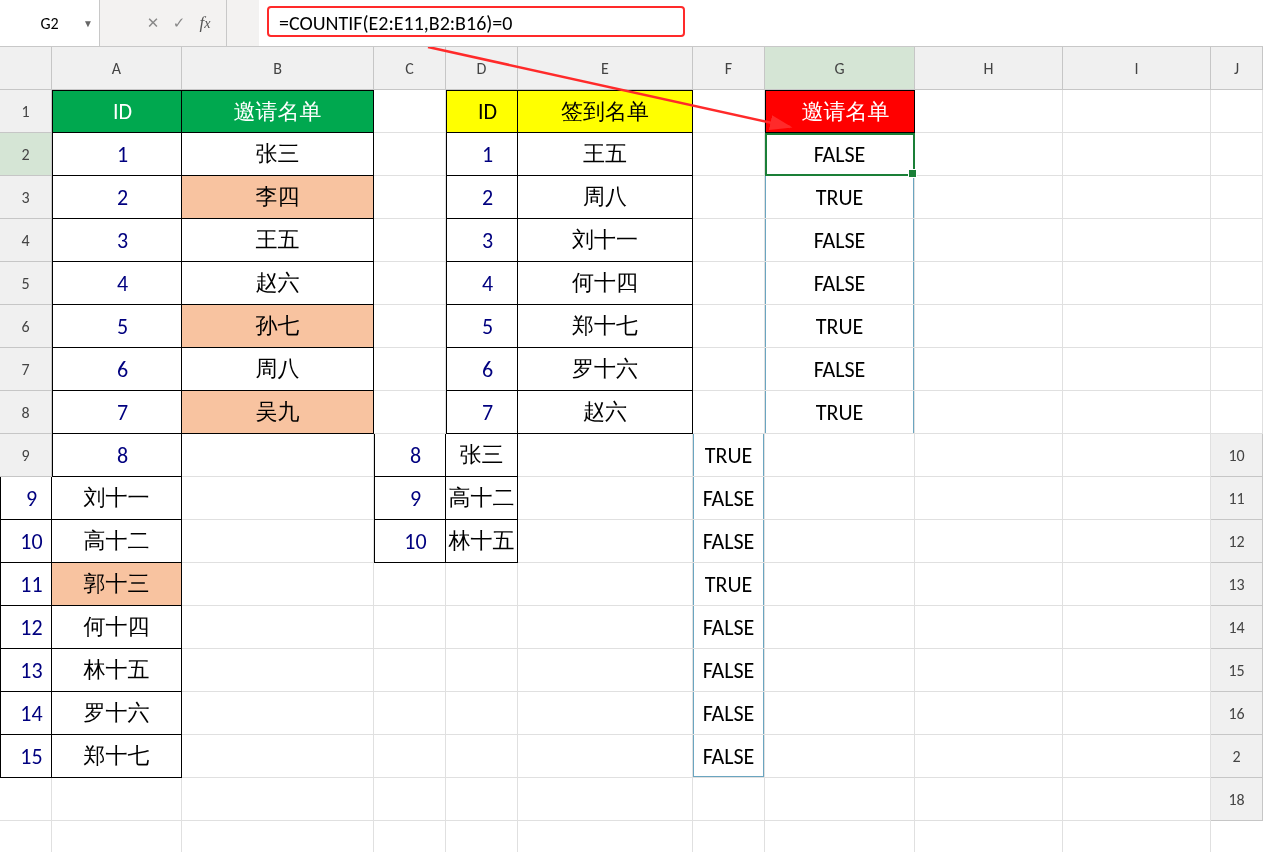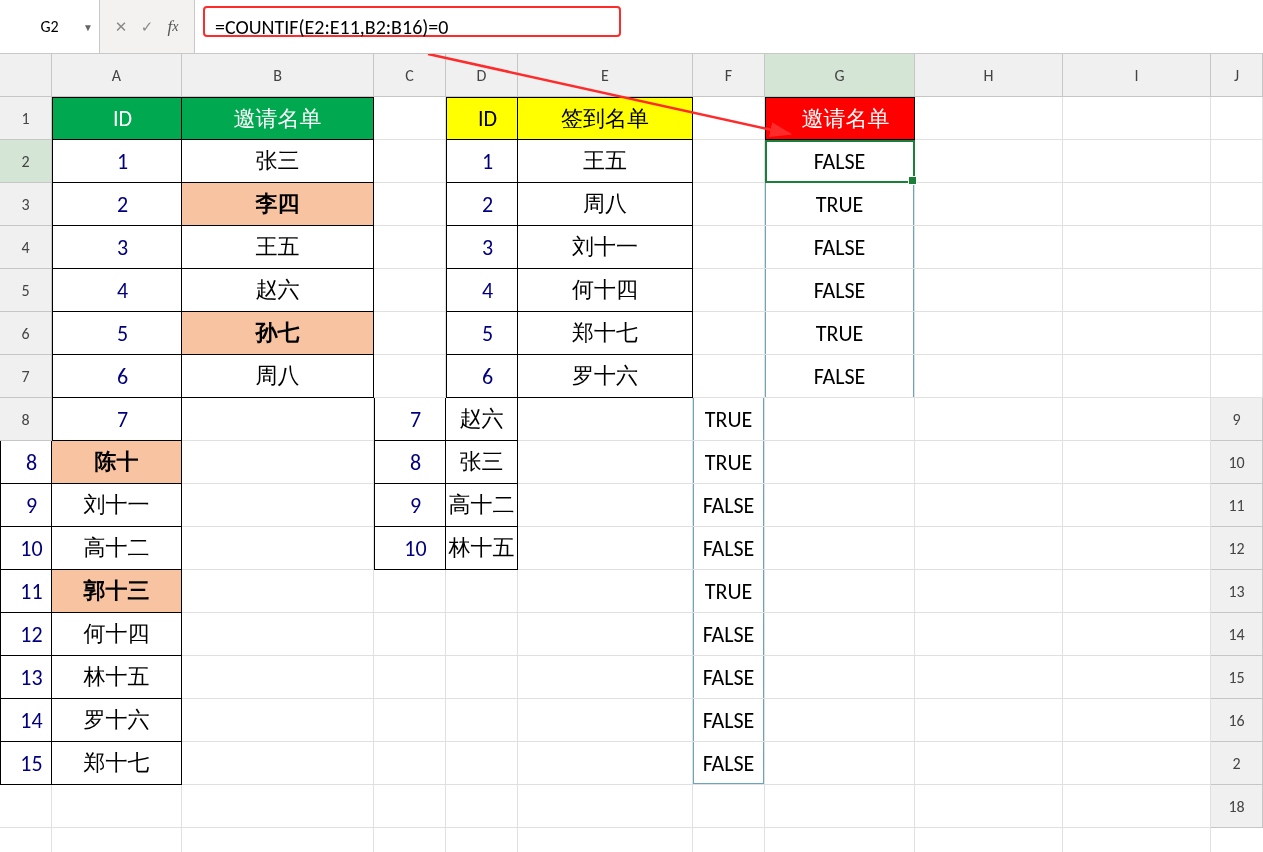--- a/index.html
+++ b/index.html
@@ -13,25 +13,26 @@
   }
   .app {
     width: 1263px; height: 852px;
     background: #ffffff;
     position: relative;
     overflow: hidden;
   }
 
   
   .formula-bar {
-    height: 54px;
+    height: 47px;
     display: flex;
     align-items: stretch;
     border-bottom: 1px solid #c8c8c8;
     background: #f3f2f1;
+    gap: 32px;
   }
   .name-box {
     width: 100px;
     display:flex; align-items:center; justify-content:center;
     border-right:1px solid #c8c8c8;
     background:#fff;
     font-size:16px;
     position:relative;
     padding: 0 6px;
   }
@@ -104,21 +105,21 @@
   .b-left  { border-left:1.5px solid #000;padding-left:11px; }
   .b-right { border-right:1.5px solid #000; }
   .b-top   { border-top:1.5px solid #000; }
   .b-bot   { border-bottom:1.5px solid #000; }
   .b-mid-r { border-right:1.5px solid #000; }
   .b-mid-b { border-bottom:1.5px solid #000; }
 
   .hdr-green  { background:#00a84f; color:#fff; font-weight:400; }
   .hdr-yellow { background:#ffff00; color:#000; }
   .hdr-red    { background:#ff0000; color:#fff; }
-  .hl-orange  { background:#f8c3a0;font-weight:bold; }
+  .hl-orange  { background:#f8c3a0; }
 
   .num { color:#00007f; }
 
   
   .sel-cell { outline:2px solid #1a7f37; outline-offset:-2px; position:relative; }
   .sel-cell::after{
     content:"";
     position:absolute; right:-3px; bottom:-3px;
     width:7px; height:7px; background:#1a7f37;
     border:1px solid #fff;
@@ -240,31 +241,31 @@
         <div class="cell"></div>
         <div class="cell b-left b-mid-r b-mid-b num">6</div>
         <div class="cell b-right b-mid-b">罗十六</div>
         <div class="cell"></div>
         <div class="cell spill-mid">FALSE</div>
         <div class="cell"></div>
         <div class="cell"></div>
         <div class="cell"></div>
         <div class="row-hdr">8</div>
         <div class="cell b-left b-mid-r b-mid-b num">7</div>
+        <div class="cell b-right b-mid-b hl-orange">吴九</div>
         <div class="cell"></div>
         <div class="cell b-left b-mid-r b-mid-b num">7</div>
         <div class="cell b-right b-mid-b">赵六</div>
         <div class="cell"></div>
         <div class="cell spill-mid">TRUE</div>
         <div class="cell"></div>
         <div class="cell"></div>
         <div class="cell"></div>
         <div class="row-hdr">9</div>
         <div class="cell b-left b-mid-r b-mid-b num">8</div>
-        <div class="cell b-right b-mid-b hl-orange">陈十</div>
         <div class="cell"></div>
         <div class="cell b-left b-mid-r b-mid-b num">8</div>
         <div class="cell b-right b-mid-b">张三</div>
         <div class="cell"></div>
         <div class="cell spill-mid">TRUE</div>
         <div class="cell"></div>
         <div class="cell"></div>
         <div class="cell"></div>
         <div class="row-hdr">10</div>
         <div class="cell b-left b-mid-r b-mid-b num">9</div>

